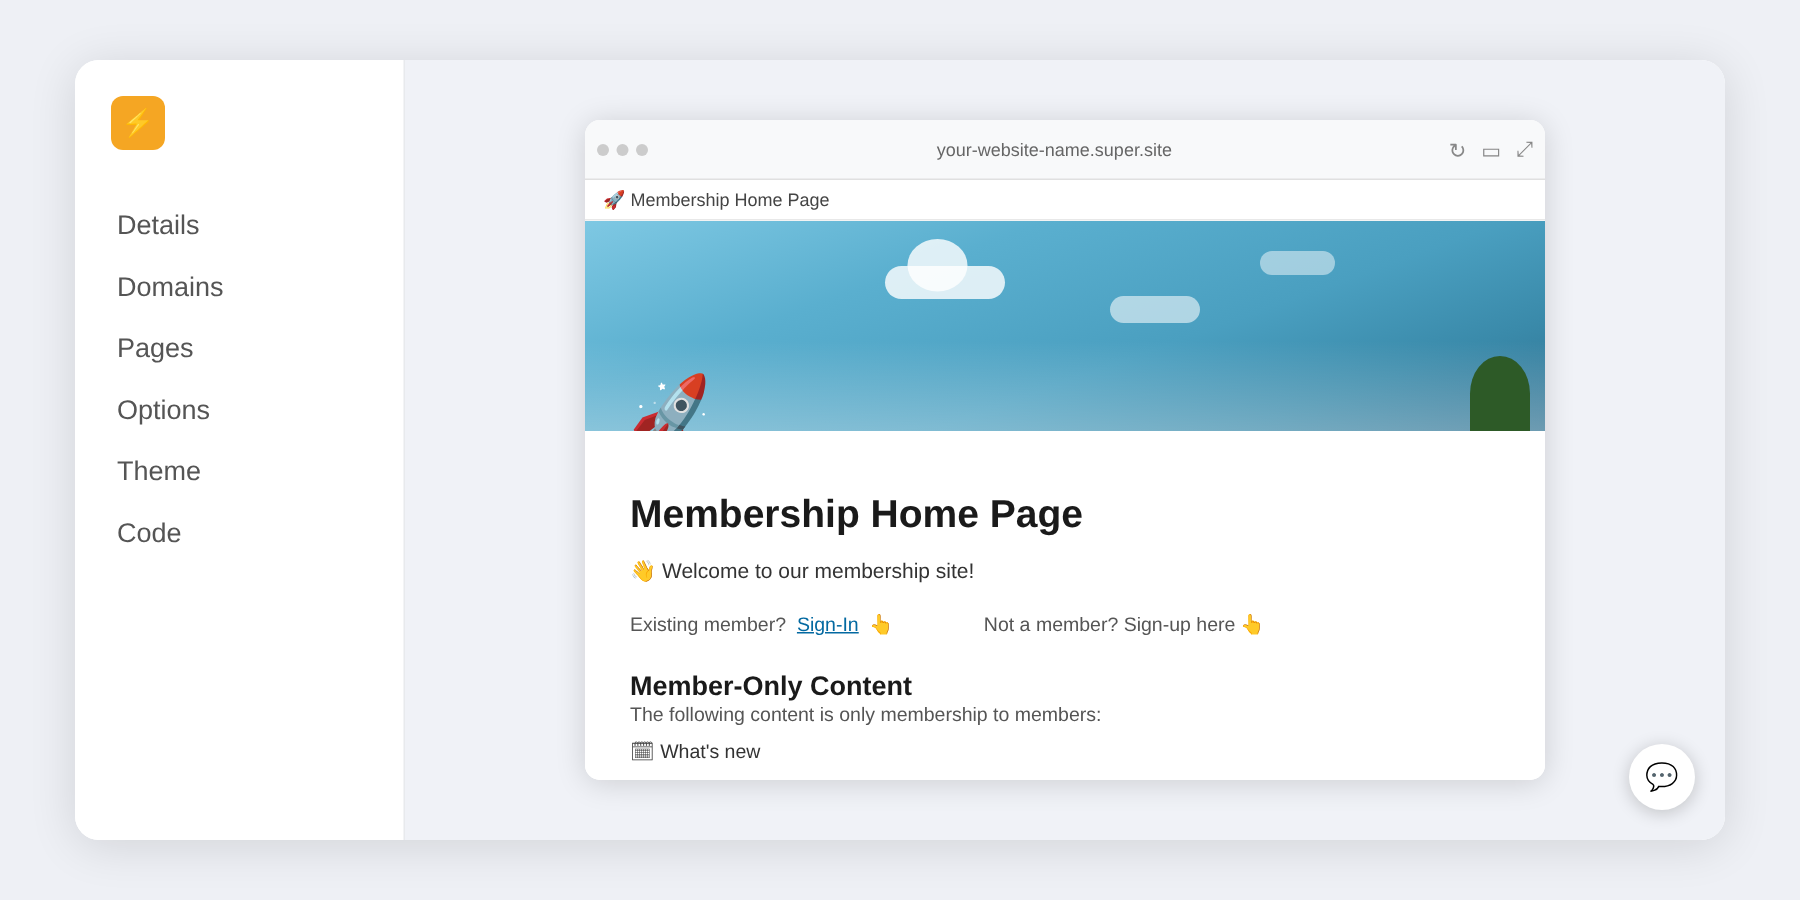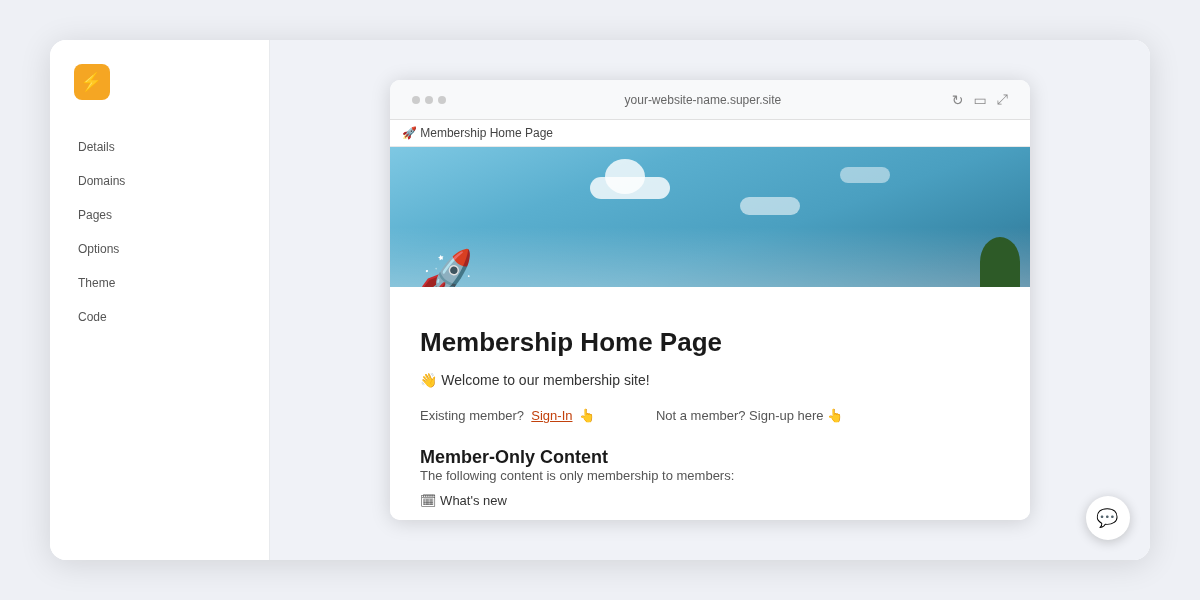--- a/index.html
+++ b/index.html
@@ -50,21 +50,21 @@
     }
 
     .sidebar-nav {
       display: flex;
       flex-direction: column;
       gap: 4px;
     }
 
     .sidebar-item {
       padding: 8px 12px 8px 4px;
-      font-size: 12px;
+      font-size: 18px;
       color: #555;
       cursor: pointer;
       border-radius: 6px;
       transition: background 0.15s;
     }
 
     
     .main-content {
       flex: 1;
       background: #f0f2f7;
@@ -83,21 +83,21 @@
       border-radius: 10px;
       box-shadow: 0 2px 20px rgba(0,0,0,0.15);
       overflow: hidden;
       display: flex;
       flex-direction: column;
     }
 
     .browser-bar {
       background: #f8f9fa;
       border-bottom: 1px solid #e0e0e0;
-      padding: 0 22px;
+      padding: 0 8px;
       height: 40px;
       display: flex;
       align-items: center;
       gap: 20px;
       flex-shrink: 0;
     }
 
     .browser-dots {
       display: flex;
       gap: 5px;
@@ -231,21 +231,21 @@
     .page-signin-row {
       font-size: 13px;
       color: #555;
       margin-bottom: 24px;
       display: flex;
       gap: 60px;
       align-items: center;
     }
 
     .signin-link {
-      color: #c2410c;
+      color: #0369a1;
       text-decoration: underline;
       cursor: pointer;
     }
 
     .section-title {
       font-size: 18px;
       font-weight: 700;
       color: #1a1a1a;
       margin-bottom: 0;
     }

